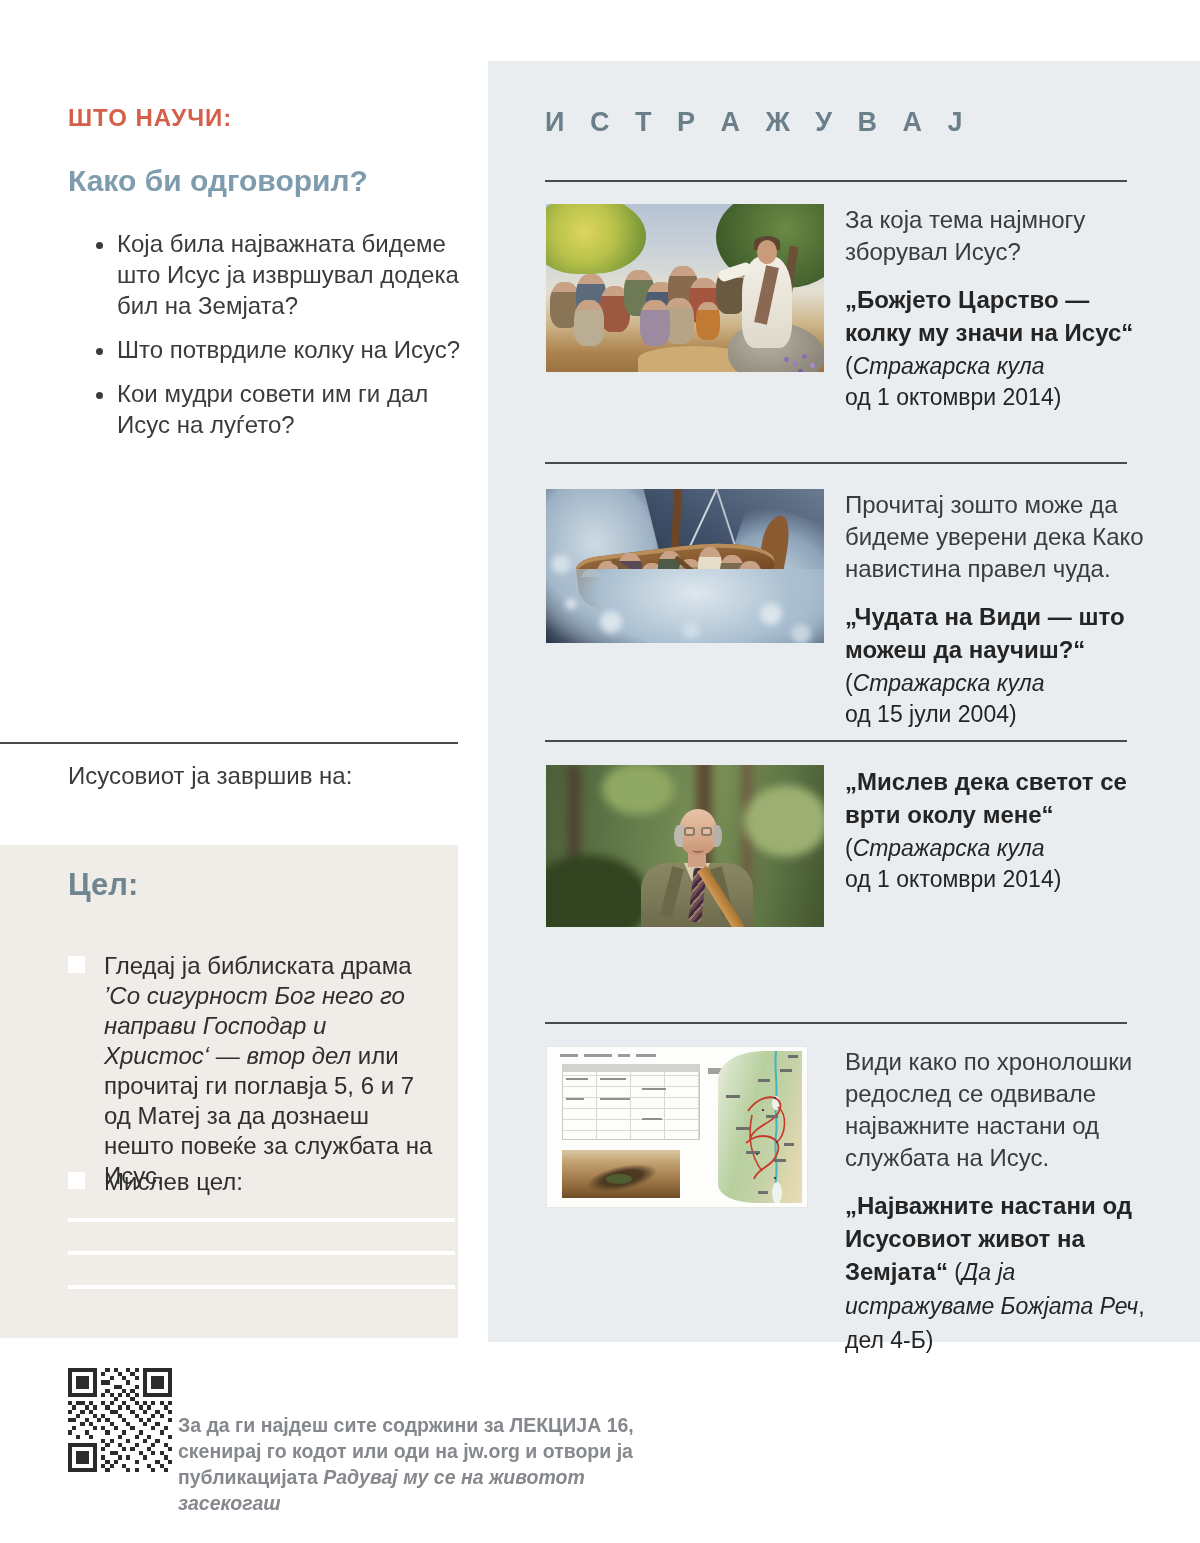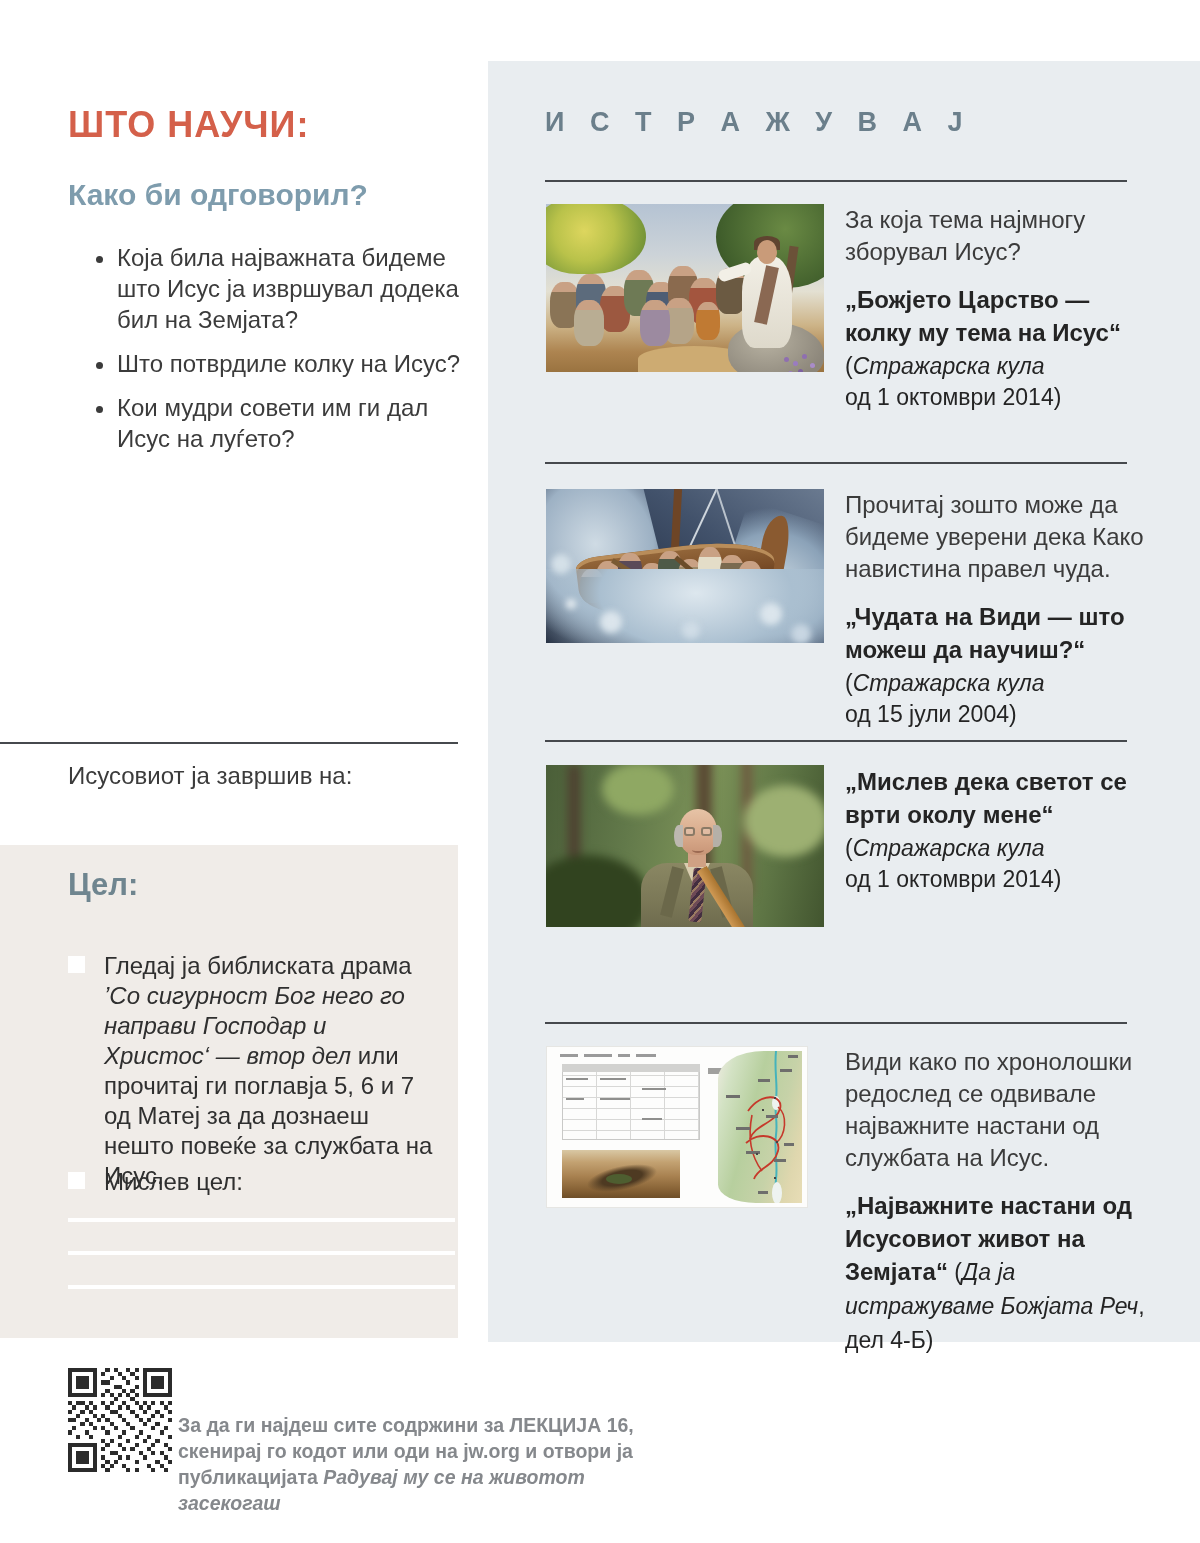--- a/index.html
+++ b/index.html
@@ -2,21 +2,21 @@
 <html><head>
 <meta charset="utf-8">
 <style>
   html,body{margin:0;padding:0;background:#ffffff;}
   #canvas{position:relative;width:1200px;height:1543px;background:#ffffff;overflow:hidden;
           font-family:"Liberation Sans",sans-serif;color:#3b3b3b;}
   #canvas *{box-sizing:border-box;}
 
   
   .left-col{position:absolute;left:68px;top:104px;width:398px;}
-  .learned-h{margin:0 0 32px;font-size:36px;font-weight:700;letter-spacing:1px;color:#d4604a;}
+  .learned-h{margin:0 0 32px;font-size:24px;font-weight:700;letter-spacing:1px;color:#d4604a;}
   .learned-p{margin:0 0 46px;font-size:24px;line-height:32px;color:#3b3b3b;}
   .answer-h{margin:0 0 30px;font-size:30px;font-weight:700;color:#7e9cad;}
   .bullets{margin:0;padding-left:49px;font-size:24px;line-height:31px;color:#3b3b3b;}
   .bullets li{margin-bottom:13px;}
   .left-divider{position:absolute;left:0;top:742px;width:458px;height:0;border-top:2px solid #46494d;}
   .completed{position:absolute;left:68px;top:762px;margin:0;font-size:24px;color:#3b3b3b;}
 
   
   .goal-box{position:absolute;left:0;top:845px;width:458px;height:493px;background:#f0ece8;}
   .goal-h{position:absolute;left:68px;top:22px;margin:0;font-size:31px;font-weight:700;color:#6f858f;}
@@ -226,21 +226,21 @@
         <div class="i1-rock"></div>
         <div class="i1-jesus"></div>
         <div class="i1-sash"></div>
         <div class="i1-jarm"></div>
         <div class="i1-jhair"></div>
         <div class="i1-jhead"></div>
         <div class="i1-flowers"></div>
       </div>
       <div class="txt">
         <p class="q">За која тема најмногу зборувал Исус?</p>
-        <p class="tt"><strong>„Божјето Царство — колку му тема на Исус“</strong></p>
+        <p class="tt"><strong>„Божјето Царство — колку му значи на Исус“</strong></p>
         <p class="src"><span>(</span><em>Стражарска кула</em><br><span>од 1 октомври 2014)</span></p>
       </div>
     </article>
 
     <article class="sec s2">
       <div class="img img2">
         <div class="i2-bg"></div>
         <div class="i2-waveL"></div>
         <div class="i2-waveR"></div>
         <div class="i2-mast"></div>

